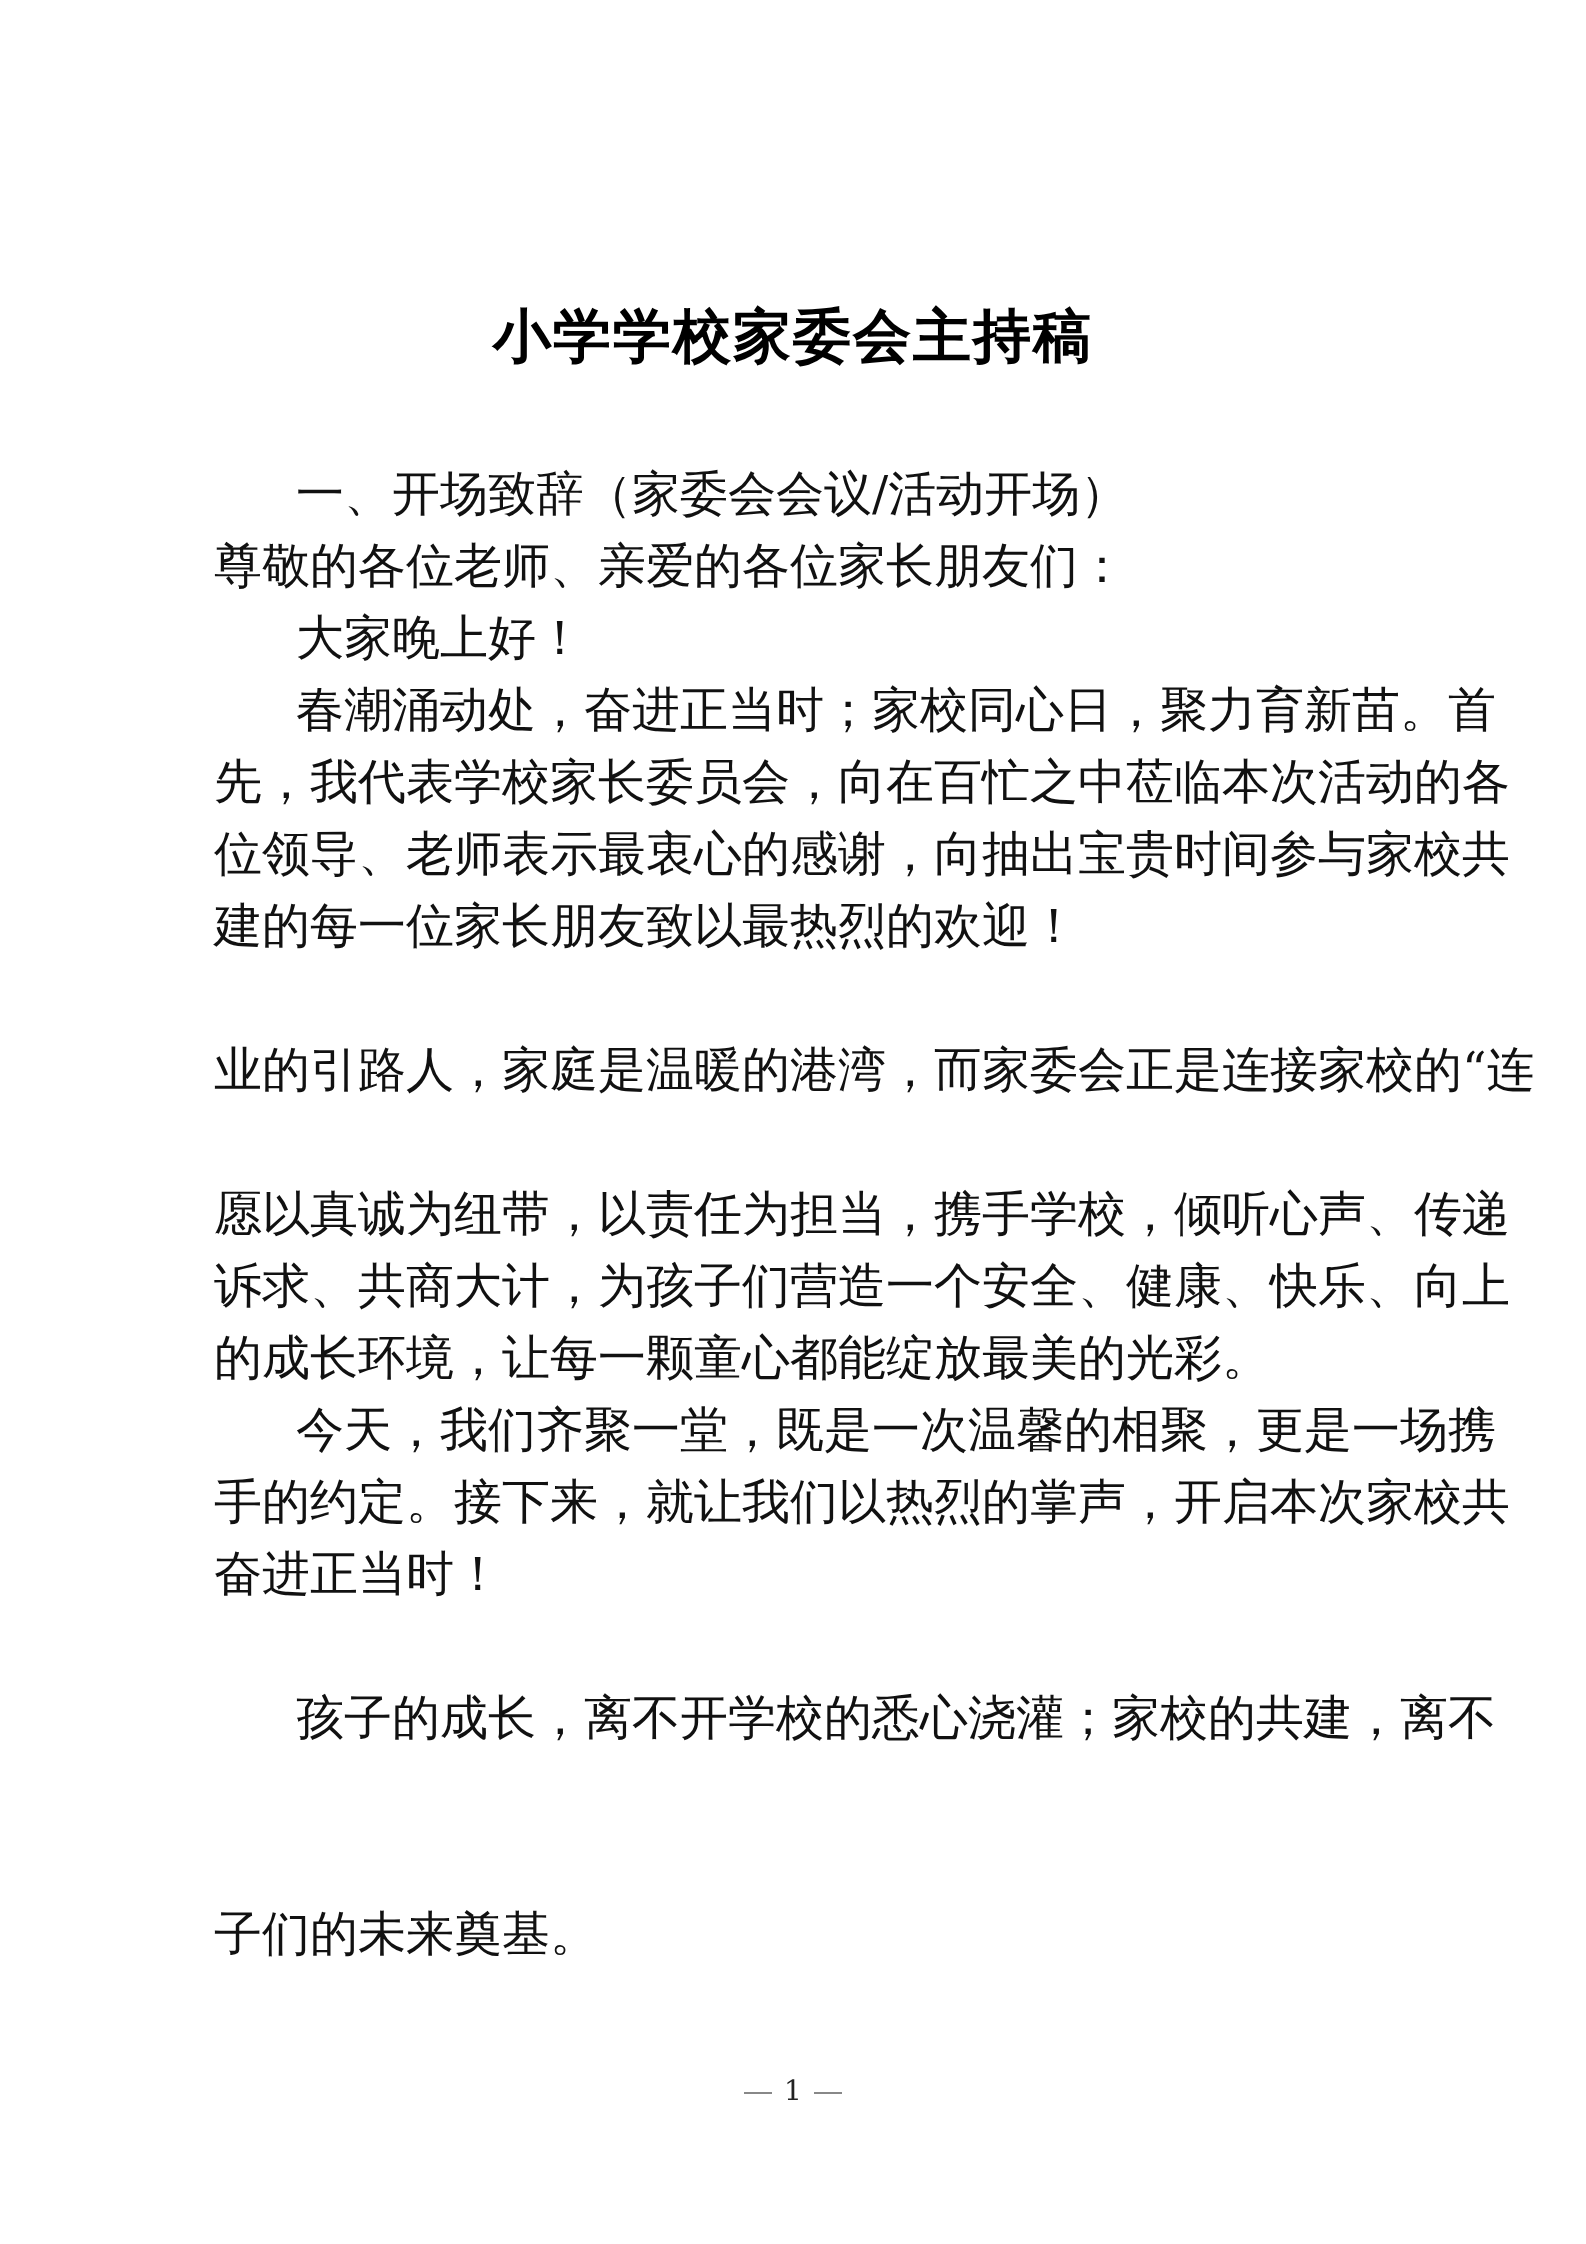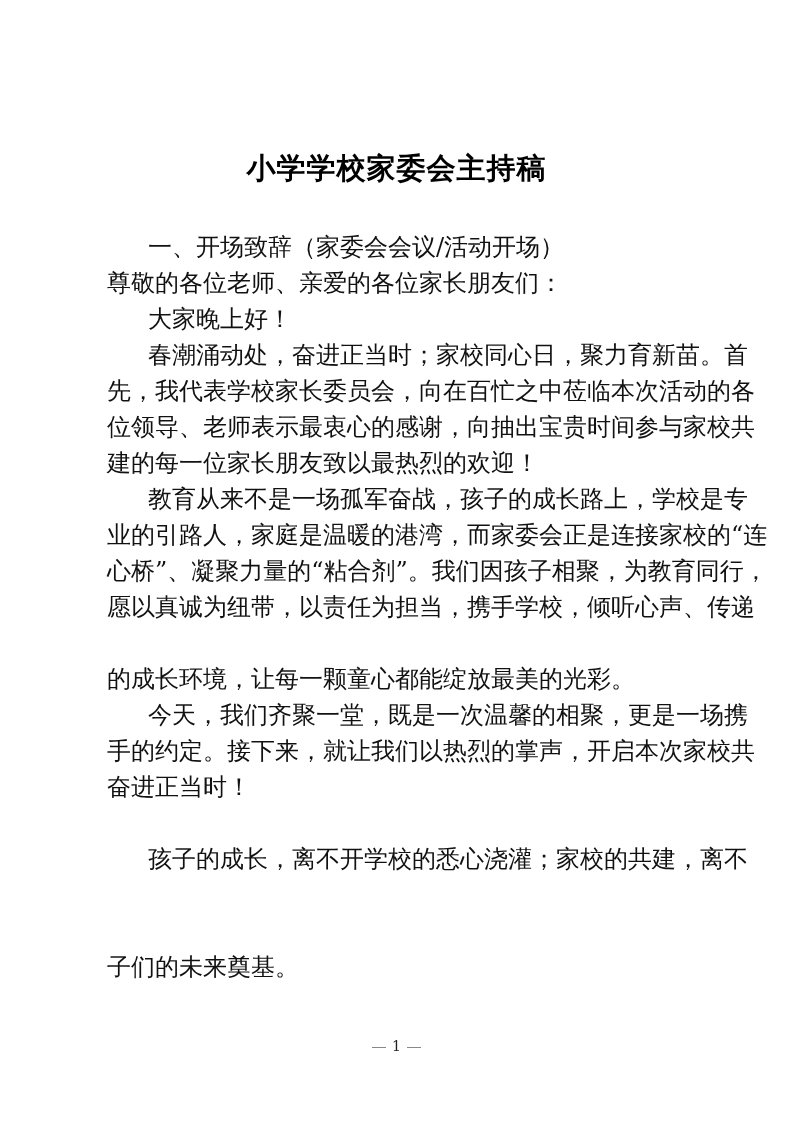--- a/index.html
+++ b/index.html
@@ -33,24 +33,23 @@
 
   <div class="line indent heading" style="top:232px">一、开场致辞（家委会会议/活动开场）</div>
   <div class="line last" style="top:268px">尊敬的各位老师、亲爱的各位家长朋友们：</div>
   <div class="line indent last" style="top:304px">大家晚上好！</div>
 
   <div class="line indent" style="top:340px">春潮涌动处，奋进正当时；家校同心日，聚力育新苗。首</div>
   <div class="line" style="top:376px">先，我代表学校家长委员会，向在百忙之中莅临本次活动的各</div>
   <div class="line" style="top:412px">位领导、老师表示最衷心的感谢，向抽出宝贵时间参与家校共</div>
   <div class="line last" style="top:448px">建的每一位家长朋友致以最热烈的欢迎！</div>
 
-  <div class="line indent" style="top:484px">教育从来不是一场孤军奋战，孩子的成长路上，学校是专</div>
   <div class="line" style="top:520px">业的引路人，家庭是温暖的港湾，而家委会正是连接家校的“连</div>
-  <div class="line" style="top:556px">心桥”、凝聚力量的“粘合剂”。我们因孩子相聚，为教育同行，</div>
   <div class="line" style="top:592px">愿以真诚为纽带，以责任为担当，携手学校，倾听心声、传递</div>
+  <div class="line" style="top:628px">诉求、共商大计，为孩子们营造一个安全、健康、快乐、向上</div>
   <div class="line last" style="top:664px">的成长环境，让每一颗童心都能绽放最美的光彩。</div>
 
   <div class="line indent" style="top:700px">今天，我们齐聚一堂，既是一次温馨的相聚，更是一场携</div>
   <div class="line" style="top:736px">手的约定。接下来，就让我们以热烈的掌声，开启本次家校共</div>
   <div class="line last" style="top:772px">奋进正当时！</div>
 
 
   <div class="line indent" style="top:844px">孩子的成长，离不开学校的悉心浇灌；家校的共建，离不</div>
   <div class="line last" style="top:952px">子们的未来奠基。</div>
 

